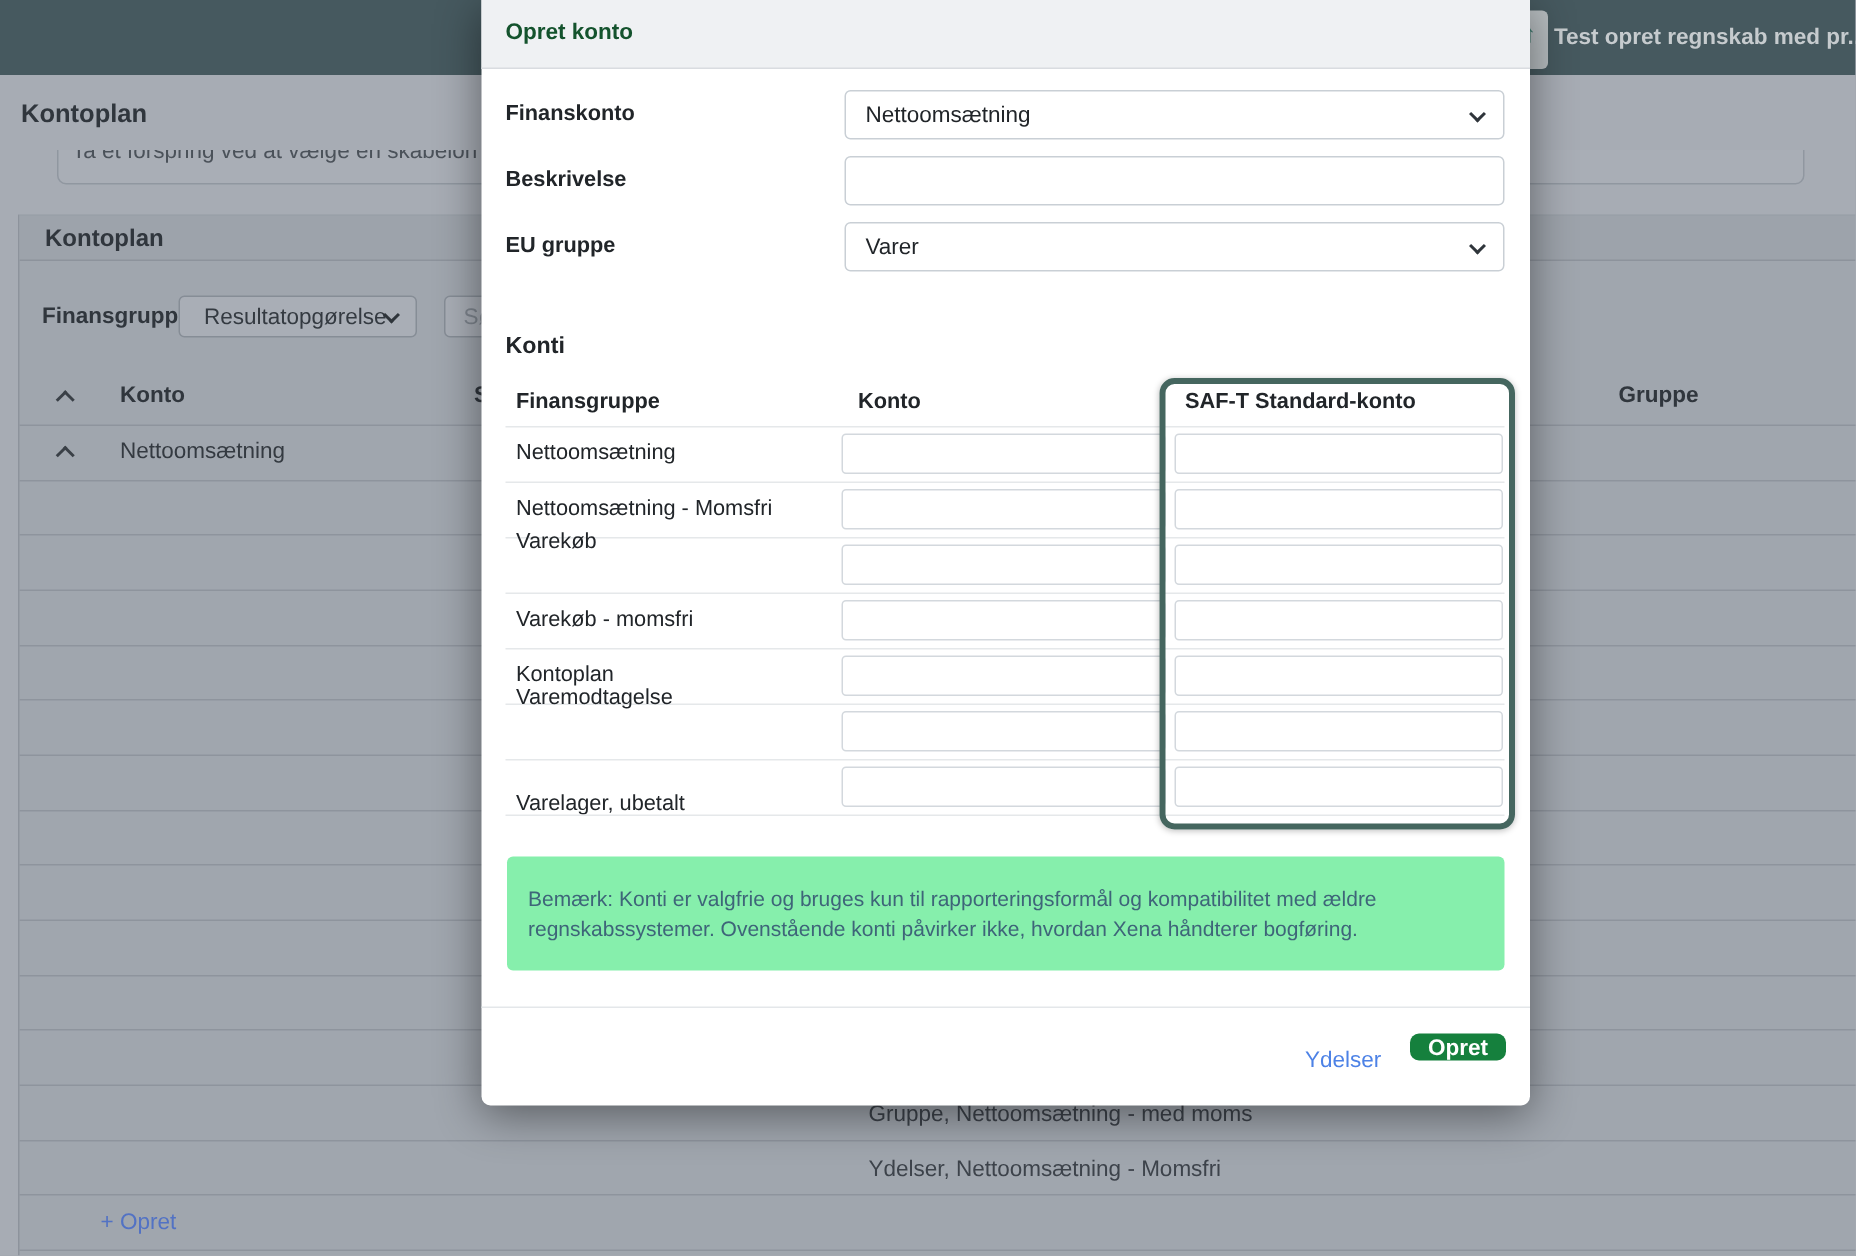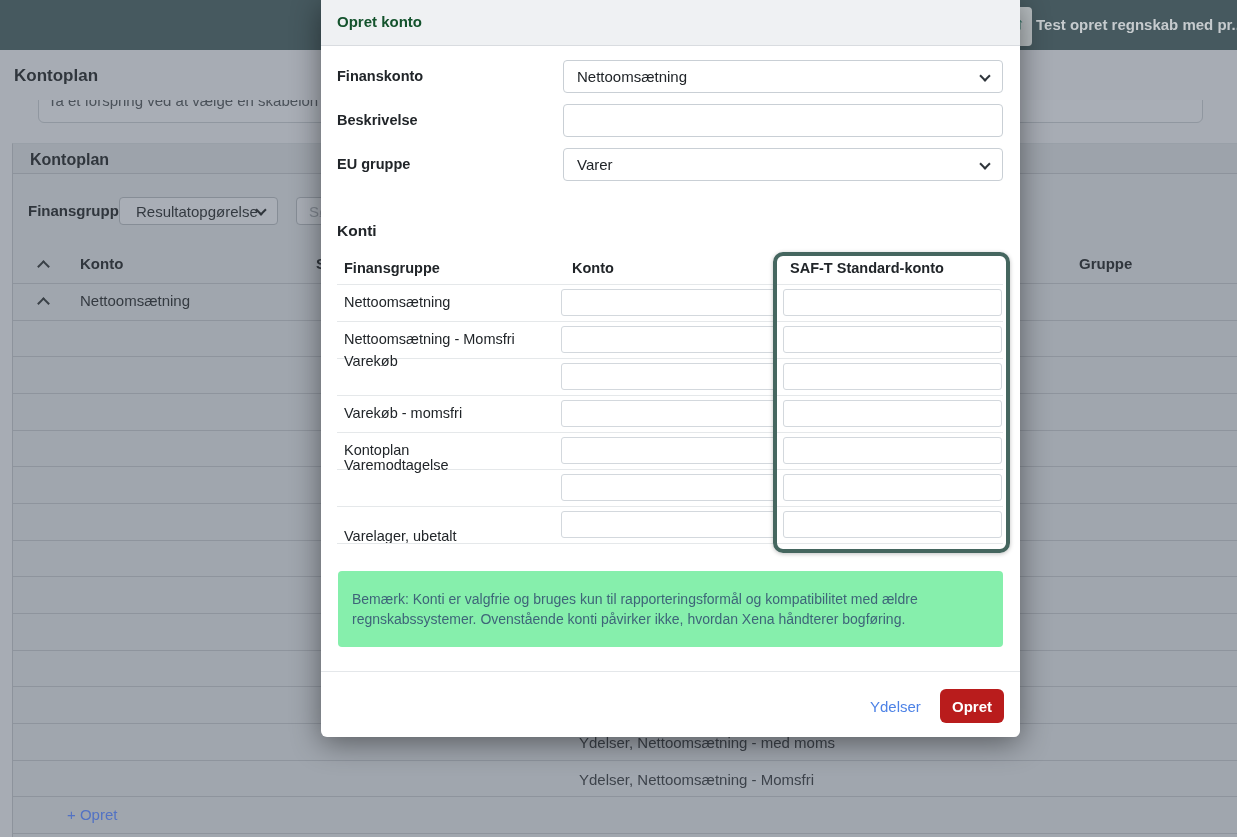--- a/index.html
+++ b/index.html
@@ -66,21 +66,21 @@
   .t-sep { position:absolute; left:16px; width:666px; height:1px; background:#e5e8ea; }
   .t-row-label { position:absolute; left:23px; font-size:14.5px; color:#212529; white-space:nowrap; }
   .t-input { position:absolute; width:216px; height:27px; background:#fff; border:1px solid #d3d8dd; border-radius:3px; padding:0 8px; font-size:14px; outline:none; font-family:"Liberation Sans", sans-serif; }
 
   .green-box { position:absolute; left:452px; top:252px; width:237px; height:301px; border:4px solid #45665f; border-radius:10px; box-shadow:0 1px 4px rgba(0,0,0,.25); pointer-events:none; z-index:5; }
 
   .m-note { position:absolute; left:17px; top:571px; width:665px; background:#86efac; border-radius:4px; padding:18px 14px; font-size:14px; line-height:20px; color:#3e6579; }
 
   .m-footer-sep { position:absolute; left:0; top:671px; width:100%; height:1px; background:#e4e7ea; }
   .m-cancel { position:absolute; left:549px; top:698px; font-size:15px; color:#4d82e6; text-decoration:none; }
-  .m-submit { position:absolute; left:619px; top:689px; width:64px; height:34px; background:#b91c1c; color:#ffffff; border:none; border-radius:6px; font-size:15px; font-weight:bold; font-family:"Liberation Sans", sans-serif; cursor:pointer; }
+  .m-submit { position:absolute; left:619px; top:689px; width:64px; height:18px; background:#15803d; color:#ffffff; border:none; border-radius:6px; font-size:15px; font-weight:bold; font-family:"Liberation Sans", sans-serif; cursor:pointer; }
 </style>
 </head>
 <body>
 
 <div class="page">
 
   <div class="banner">
     <span class="banner-text">Ta et forspring ved at vælge en skabelon t</span>
   </div>
 
@@ -124,21 +124,21 @@
         <div class="bg-sep" style="top: 432px;"></div>
         <div class="bg-sep" style="top: 469px;"></div>
         <div class="bg-sep" style="top: 506px;"></div>
         <div class="bg-sep" style="top: 542px;"></div>
         <div class="bg-sep" style="top: 579px;"></div>
         <div class="bg-sep" style="top: 616px;"></div>
         <div class="bg-sep" style="top: 652px;"></div>
         <div class="bg-sep" style="top: 689px;"></div>
       </div>
 
-    <span class="bg-row-text" style="left:566px; top:590px;">Ydelser, Nettoomsætning - med moms</span>
+    <span class="bg-row-text" style="left:566px; top:590px;">Gruppe, Nettoomsætning - med moms</span>
     <span class="bg-row-text" style="left:566px; top:627px;">Ydelser, Nettoomsætning - Momsfri</span>
 
     <a class="create-link" href="#">+ Opret</a>
   </div>
 </div>
 
 <div class="topbar">
   <div class="tb-fragment">
     <span class="tb-arrow">↑</span>
   </div>

